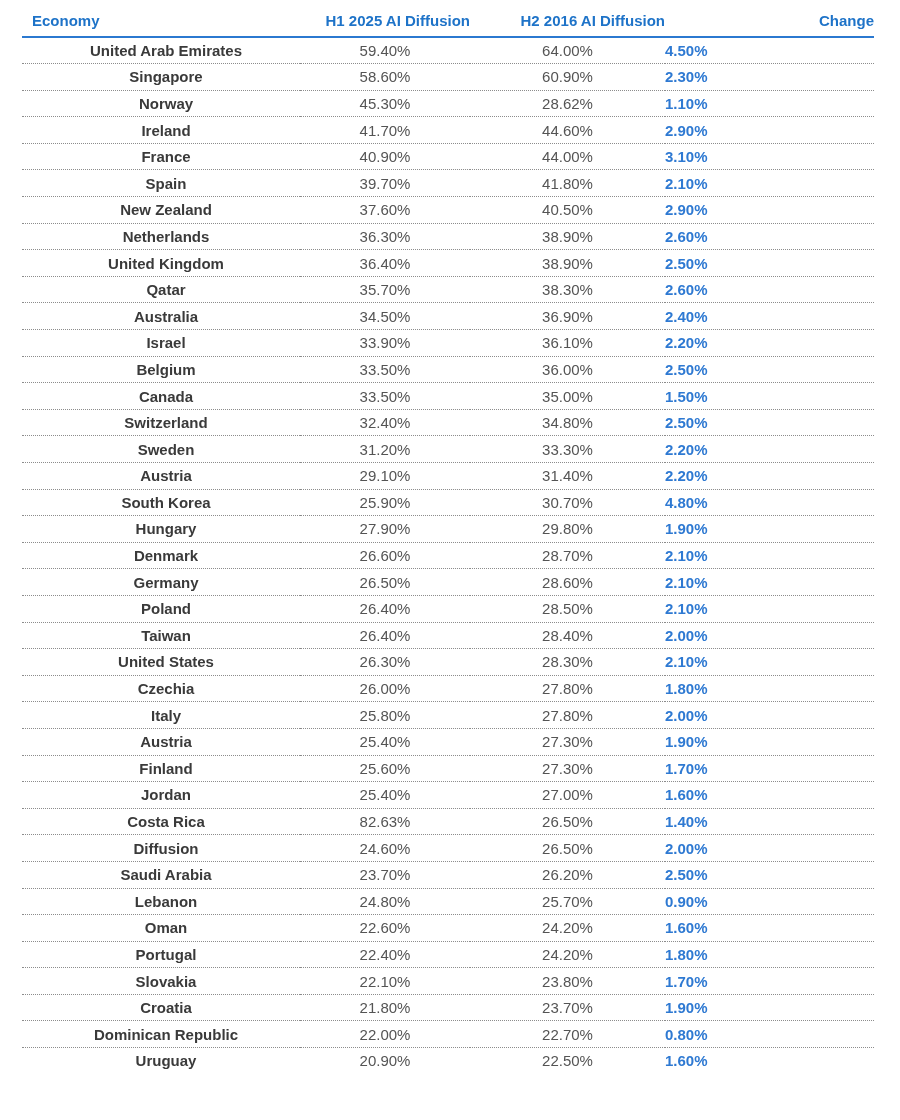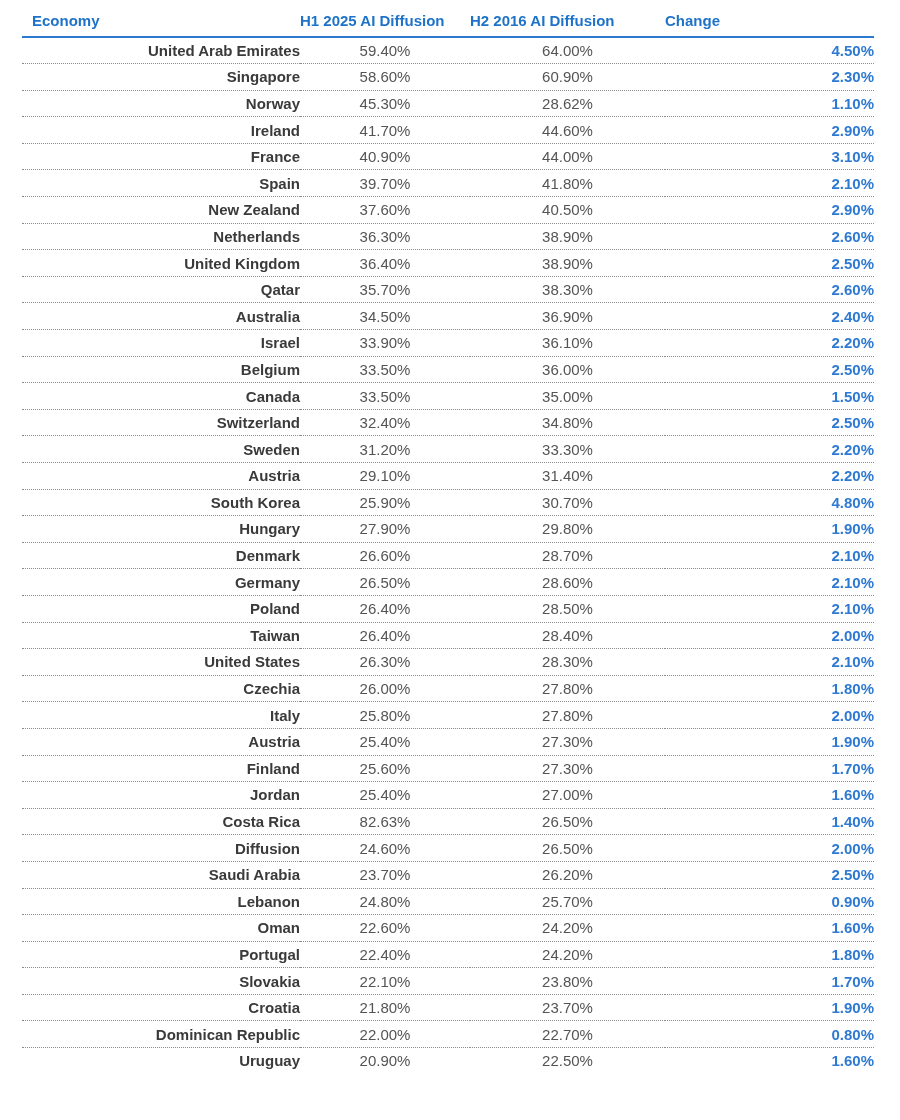--- a/index.html
+++ b/index.html
@@ -27,41 +27,41 @@
 
   th {
     font-size: 15px;
     font-weight: bold;
     color: #1E73C8;
     border-bottom: 2px solid #2B79D0;
     padding: 6px 0 7px 0;
     white-space: nowrap;
   }
   th.left  { text-align: left; padding-left: 10px; }
-  th.center{ text-align: left; }
+  th.center{ text-align: right; }
 
   td {
     font-size: 15px;
     height: 26.6px;
     border-bottom: 1px dotted #8c8c8c;
     white-space: nowrap;
     vertical-align: middle;
   }
   td.economy {
-    text-align: right;
+    text-align: center;
     padding-left: 10px;
     font-weight: bold;
     color: #3A3A3A;
   }
   td.value {
     text-align: center;
     color: #545454;
   }
   td.change {
-    text-align: right;
+    text-align: left;
     font-weight: bold;
     color: #2E79D2;
   }
 </style>
 </head>
 <body>
 
 <div class="page">
   <table class="diffusion-table">
     <colgroup>

